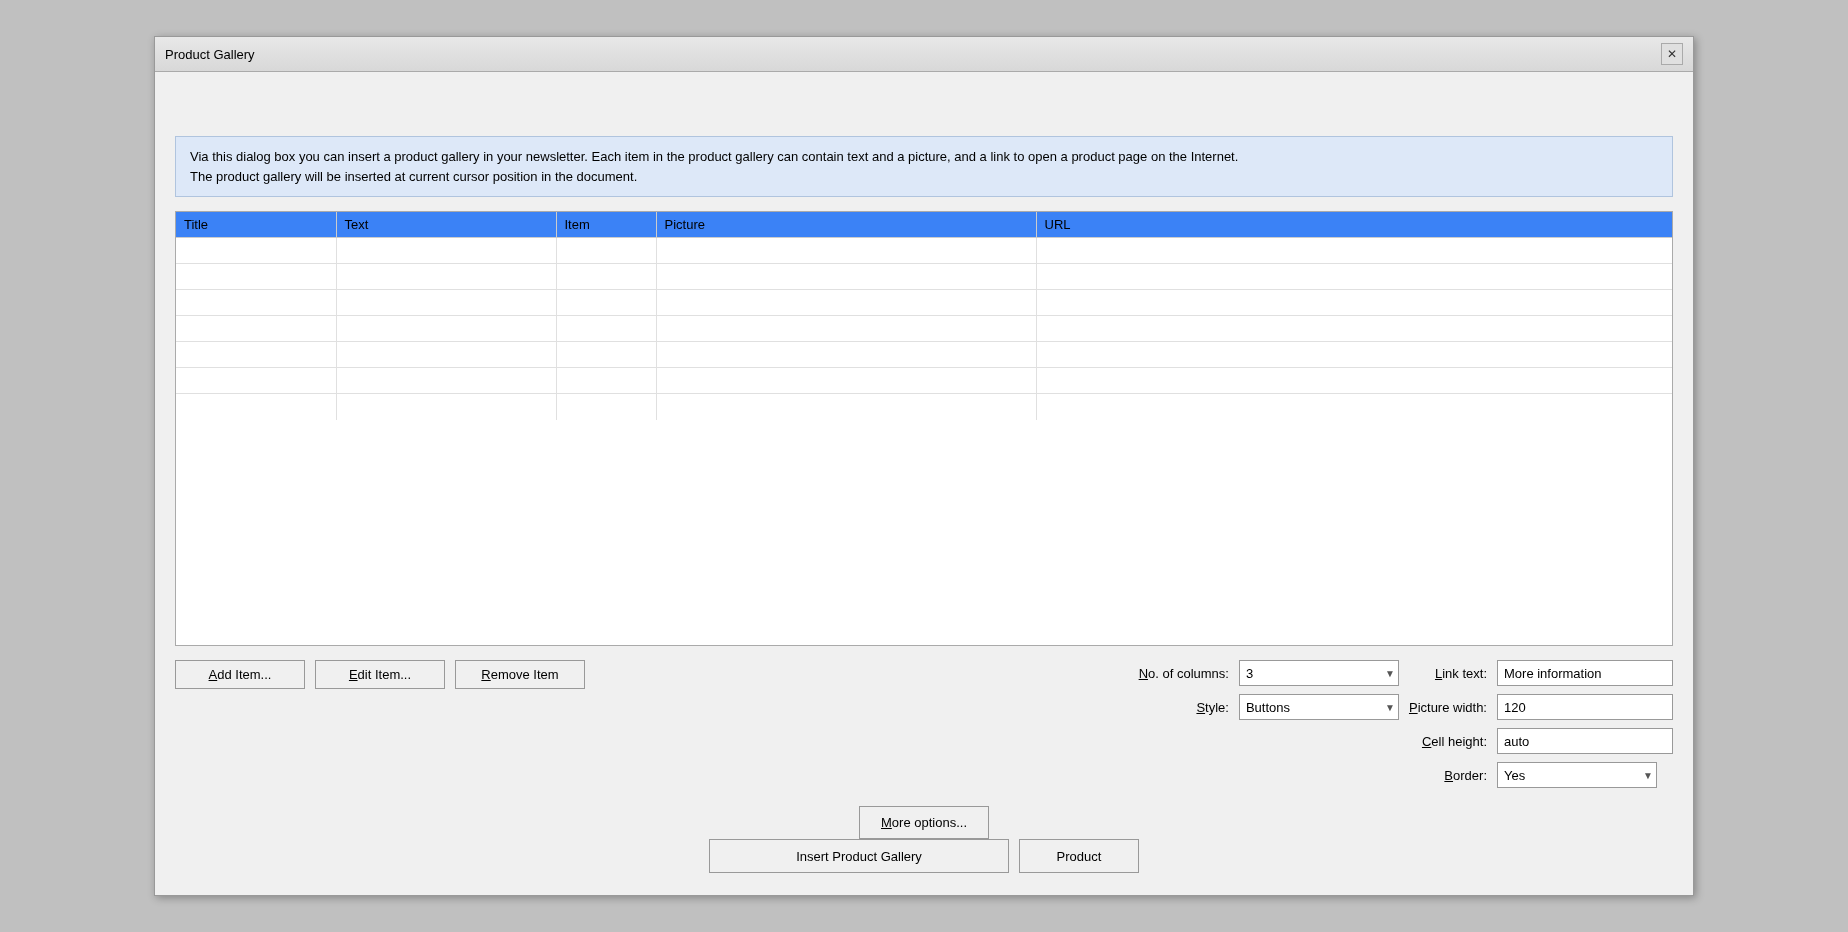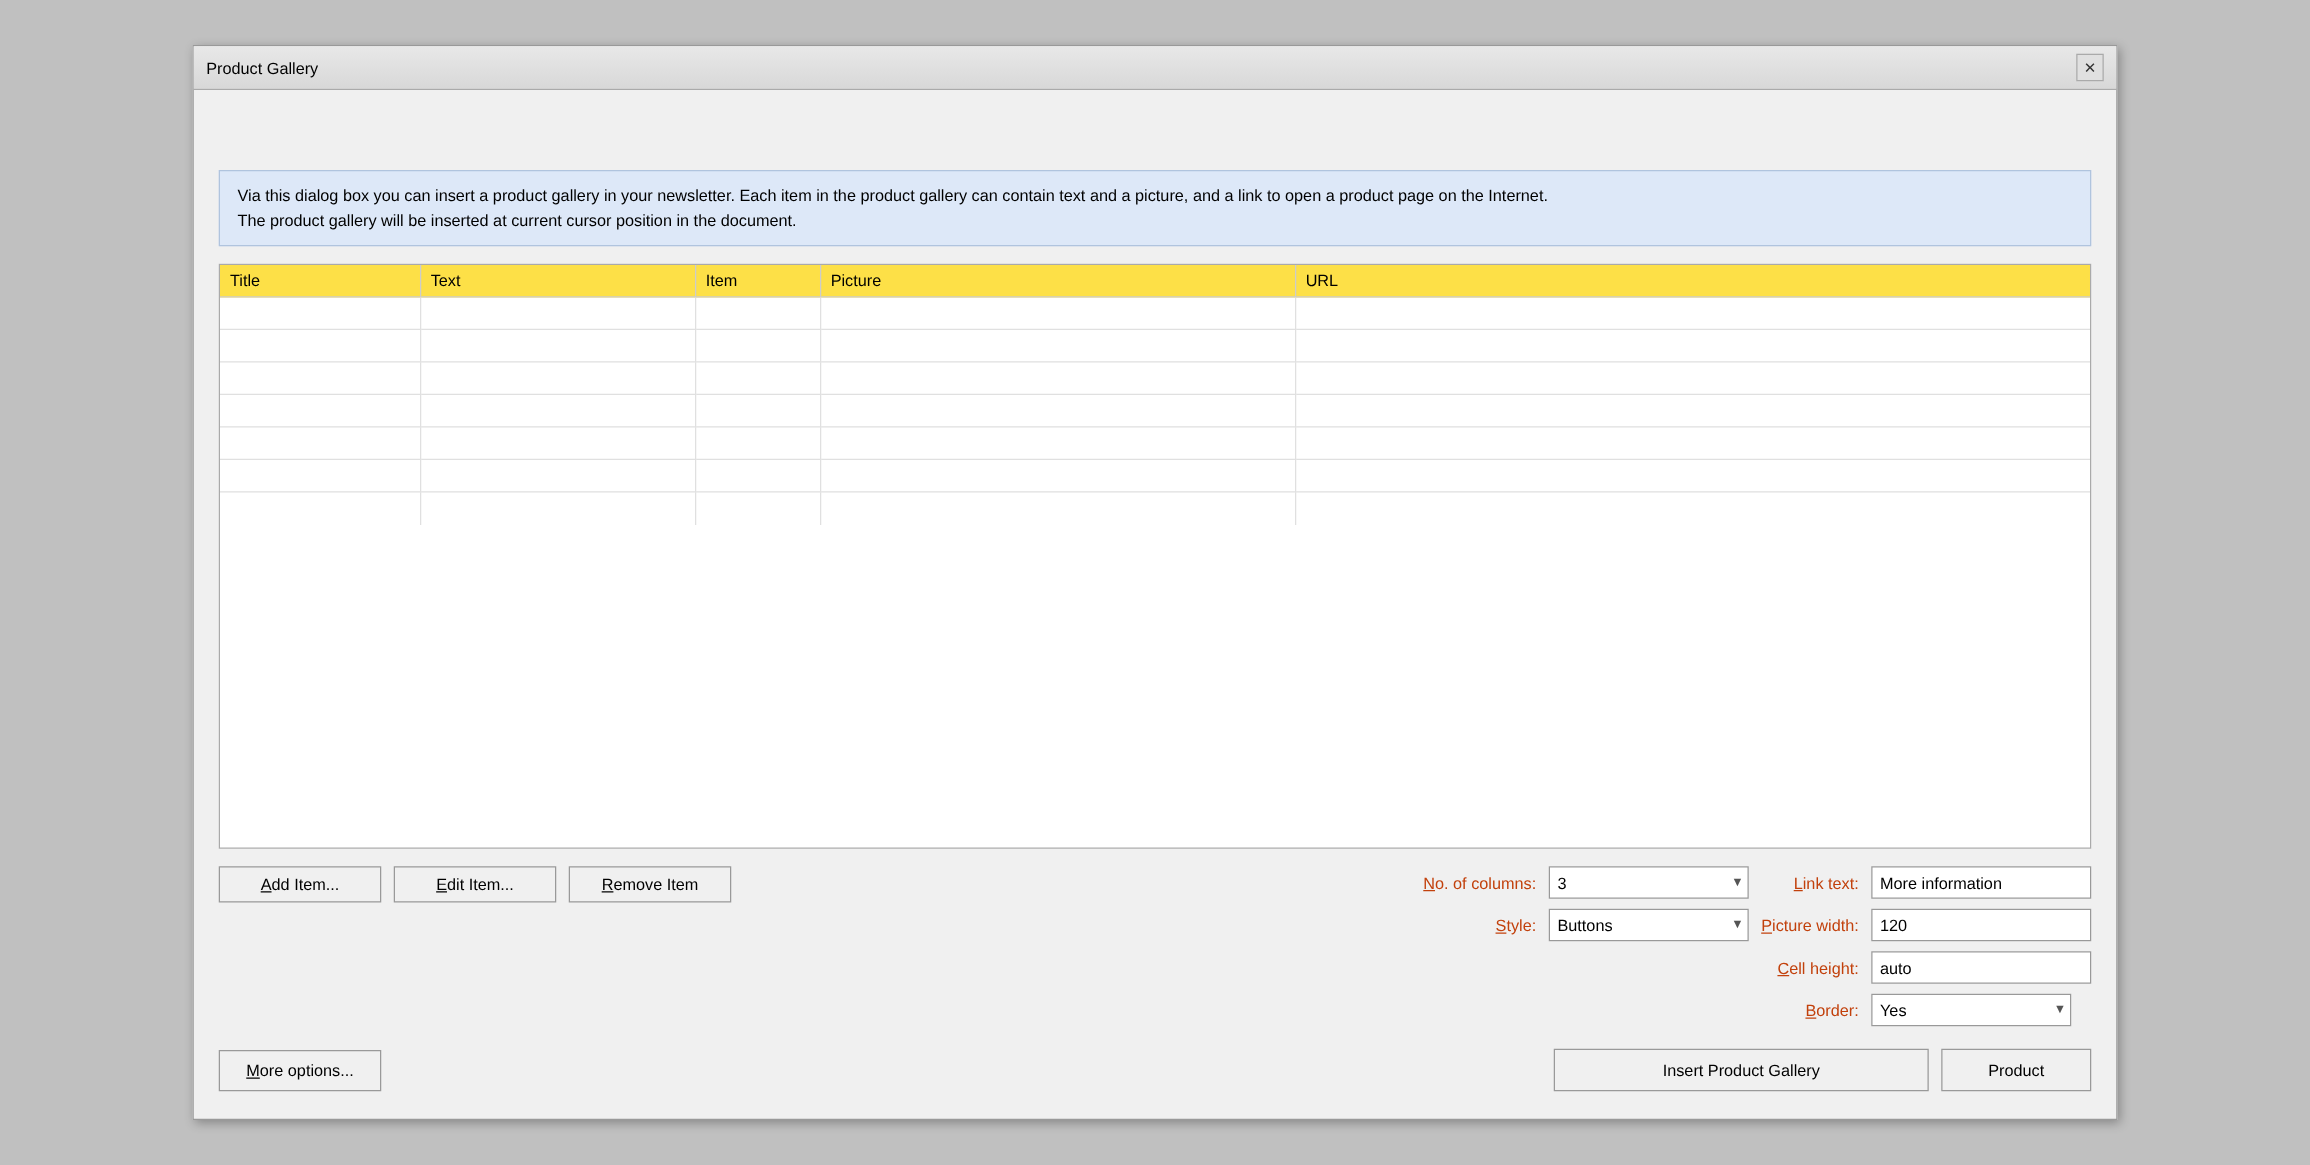--- a/index.html
+++ b/index.html
@@ -81,21 +81,21 @@
       flex: 1;
       overflow: hidden;
     }
 
     table {
       width: 100%;
       border-collapse: collapse;
     }
 
     thead tr th {
-      background: #fde047;
+      background: #3b82f6;
       border-bottom: 1px solid #ccc;
       border-right: 1px solid #ccc;
       text-align: left;
       padding: 5px 8px;
       font-weight: normal;
       color: #000;
     }
 
     thead tr th:last-child {
       border-right: none;
@@ -143,21 +143,21 @@
 
     .right-controls {
       margin-left: auto;
       display: grid;
       grid-template-columns: auto auto auto auto;
       gap: 8px 10px;
       align-items: center;
     }
 
     .label-text {
-      color: #c2410c;
+      color: #000000;
       text-align: right;
       white-space: nowrap;
     }
 
     .field-input {
       border: 1px solid #999;
       background: #fff;
       padding: 3px 6px;
       font-size: 13px;
       height: 26px;
@@ -186,21 +186,21 @@
       right: 4px;
       top: 50%;
       transform: translateY(-50%);
       pointer-events: none;
       font-size: 10px;
       color: #555;
     }
 
     .bottom-row {
       display: flex;
-      flex-direction: row;
+      flex-direction: column;
       align-items: center;
       justify-content: space-between;
       padding-top: 4px;
       padding-bottom: 6px;
     }
 
     .bottom-right {
       display: flex;
       gap: 10px;
       align-items: center;

